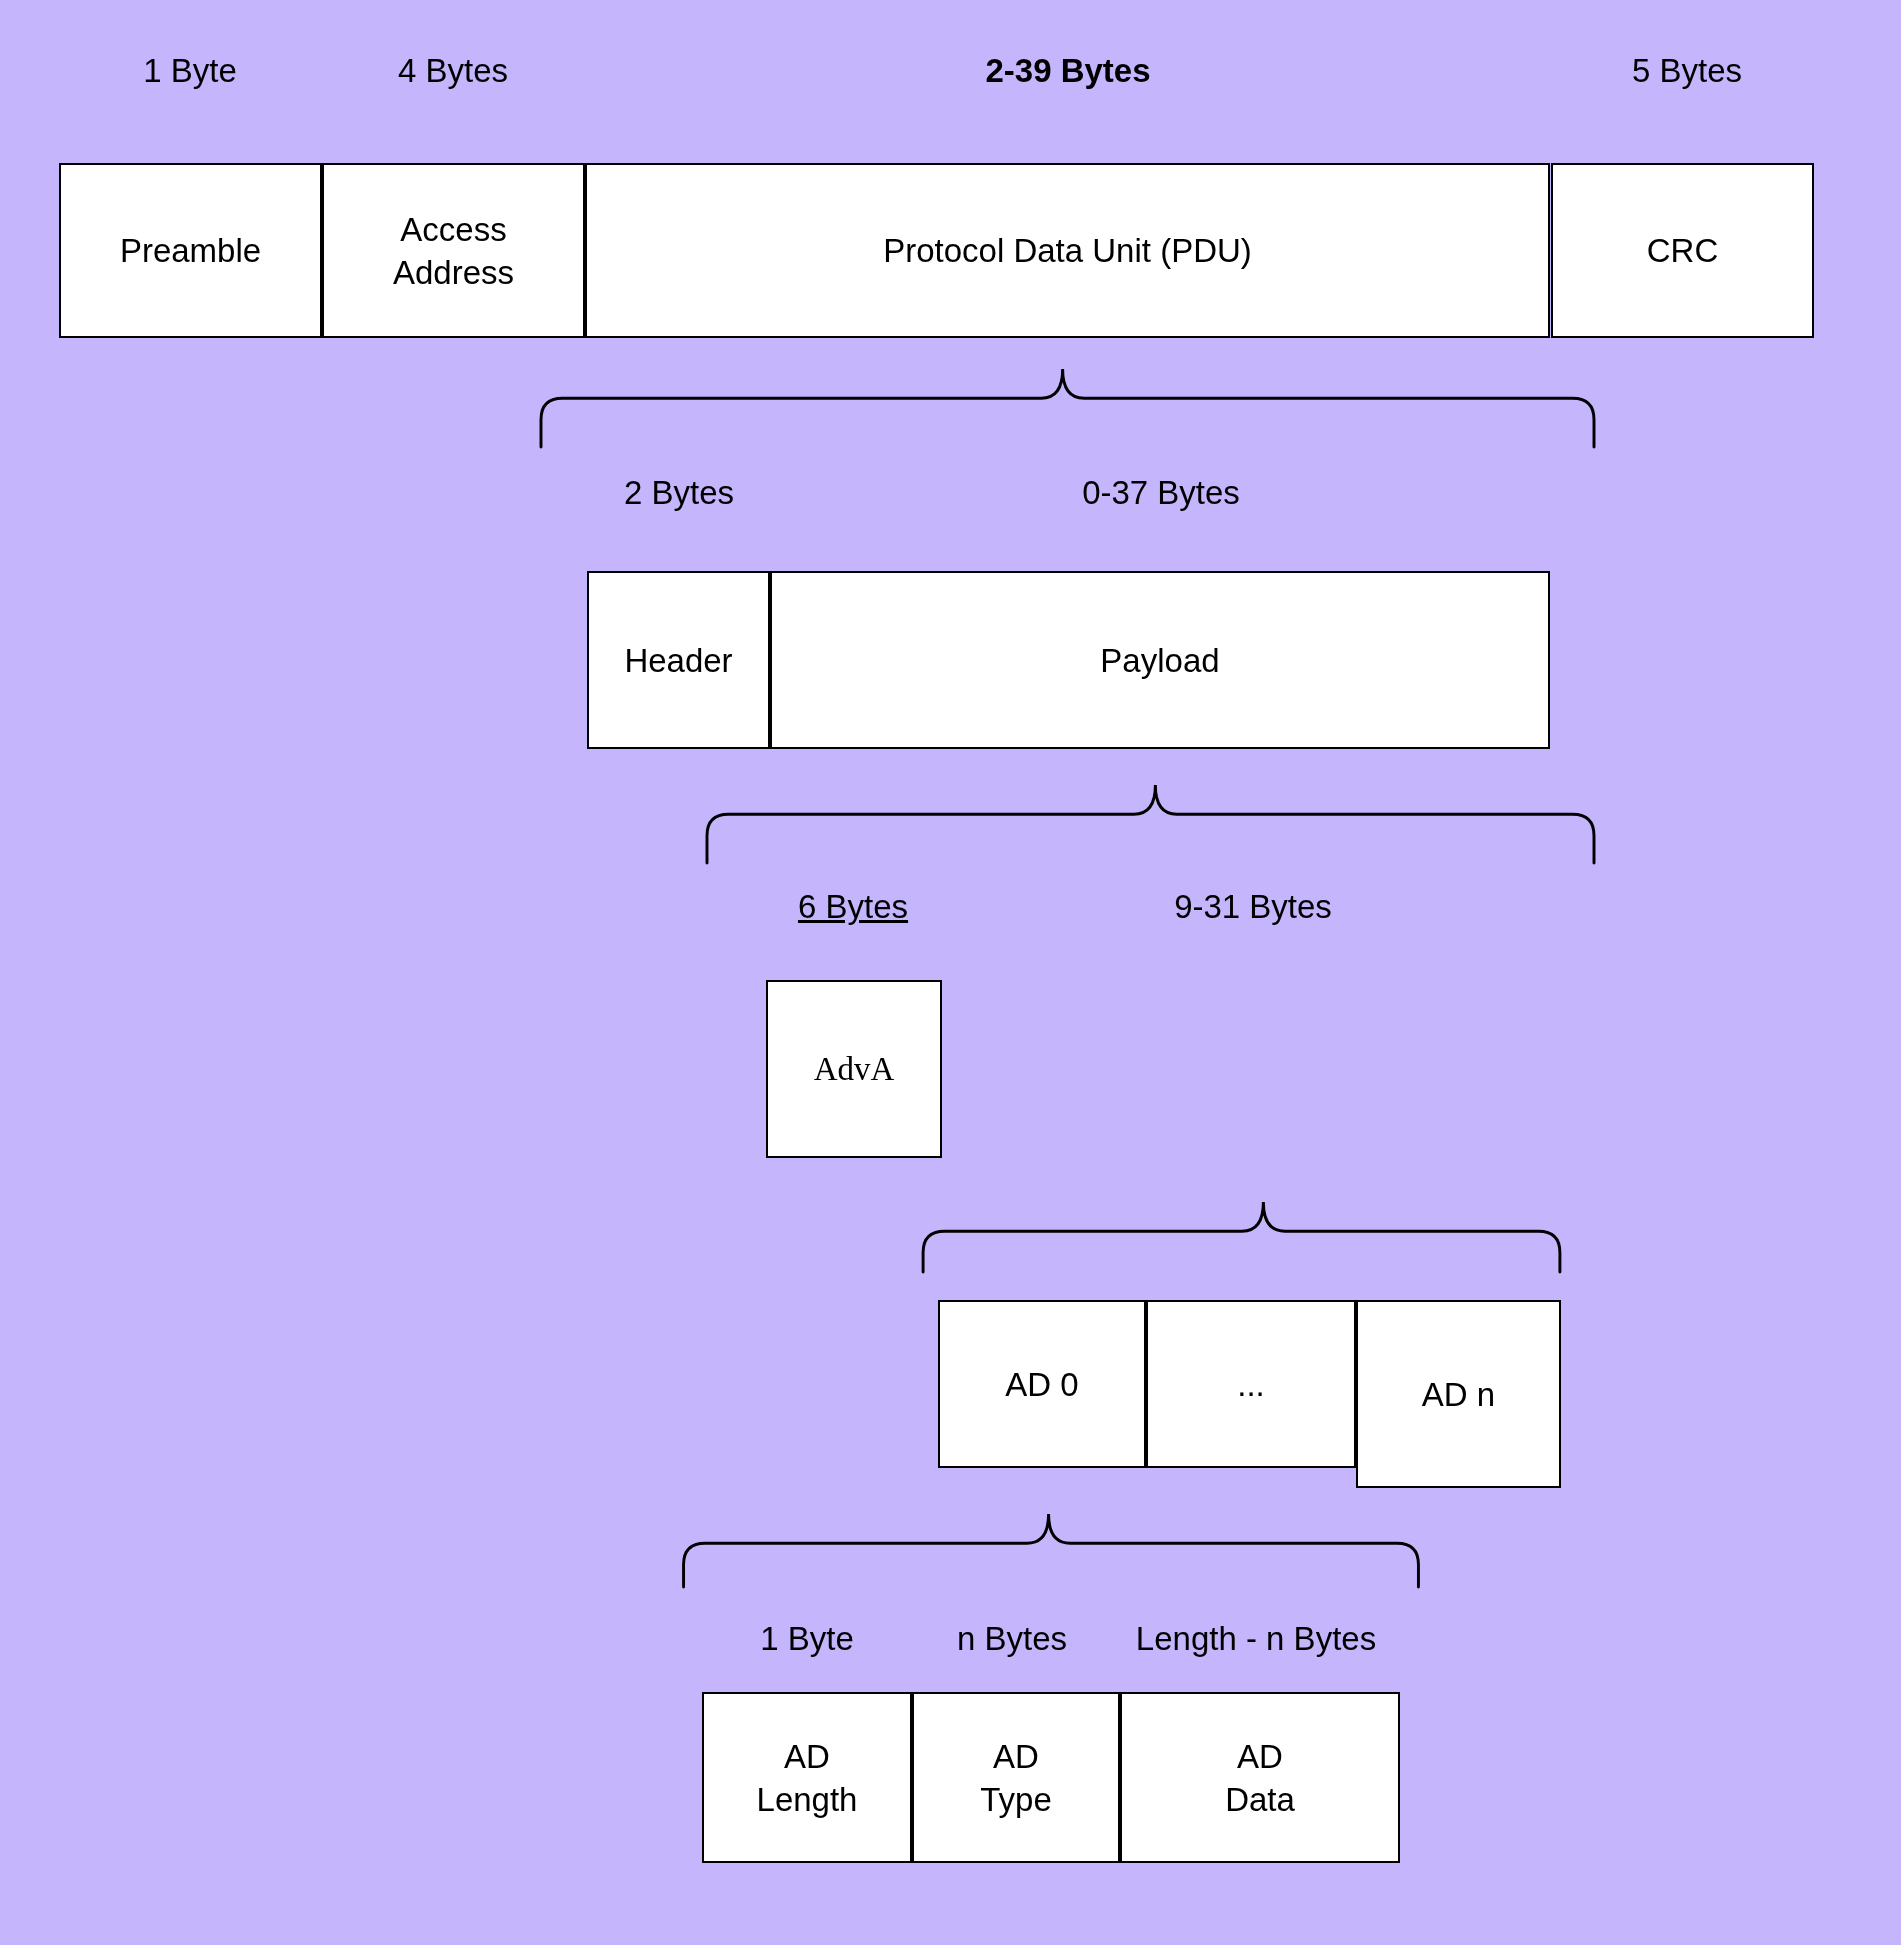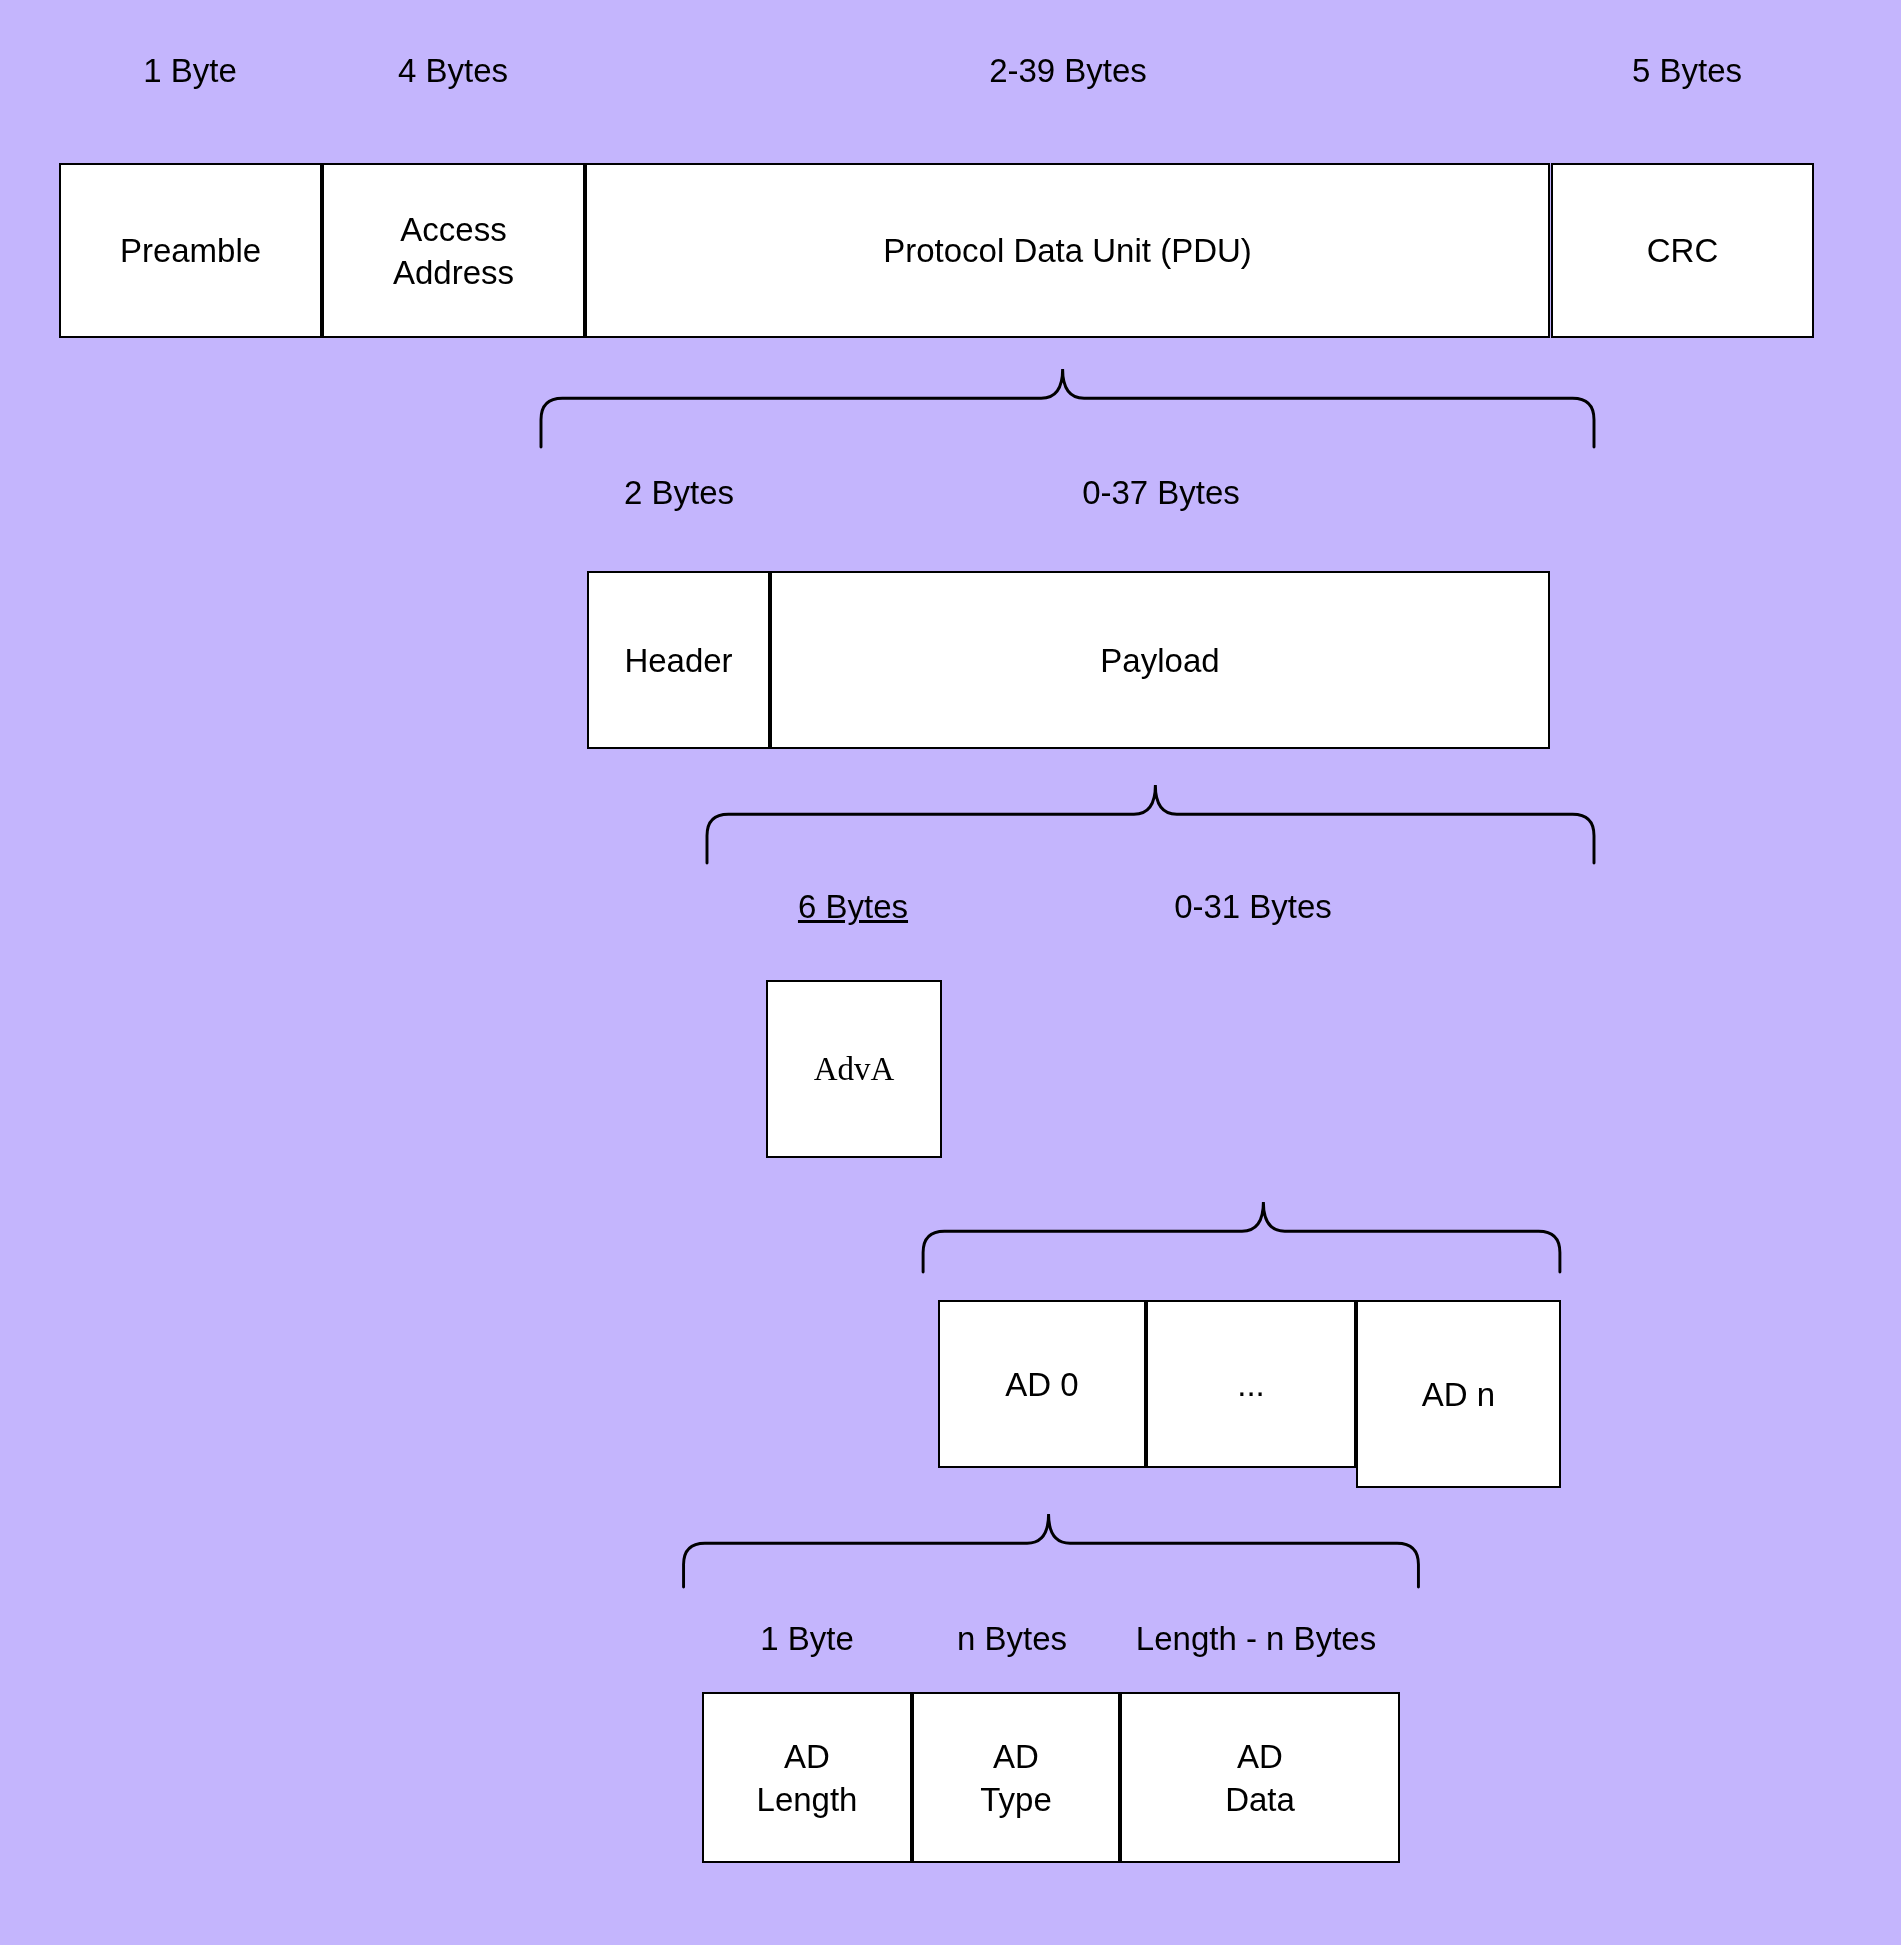--- a/index.html
+++ b/index.html
@@ -53,21 +53,21 @@
     pointer-events: none;
   }
   .brace svg { display: block; overflow: visible; }
 </style>
 </head>
 <body>
 
 <div id="canvas">
     <div class="size-label" style="left: 190px; top: 51px;">1 Byte</div>
     <div class="size-label" style="left: 453px; top: 51px;">4 Bytes</div>
-    <div class="size-label" style="left: 1068px; top: 51px;">2-39 Bytes</div>
+    <div class="size-label" style="left: 1068px; top: 51px; font-weight: bold;">2-39 Bytes</div>
     <div class="size-label" style="left: 1687px; top: 51px;">5 Bytes</div>
     <div class="field-row"></div>
     <div class="field-box" style="left: 59px; top: 163px; width: 263px; height: 175px;">
       <span class="field-label">Preamble</span>
     </div>
     <div class="field-box" style="left: 322px; top: 163px; width: 263px; height: 175px;">
       <span class="field-label">Access
 Address</span>
     </div>
     <div class="field-box" style="left: 585px; top: 163px; width: 965px; height: 175px;">
@@ -79,21 +79,21 @@
     <div class="size-label" style="left: 679px; top: 473px;">2 Bytes</div>
     <div class="size-label" style="left: 1161px; top: 473px;">0-37 Bytes</div>
     <div class="field-row"></div>
     <div class="field-box" style="left: 587px; top: 571px; width: 183px; height: 178px;">
       <span class="field-label">Header</span>
     </div>
     <div class="field-box" style="left: 770px; top: 571px; width: 780px; height: 178px;">
       <span class="field-label">Payload</span>
     </div>
     <div class="size-label" style="left: 853px; top: 887px; text-decoration: underline;">6 Bytes</div>
-    <div class="size-label" style="left: 1253px; top: 887px;">0-31 Bytes</div>
+    <div class="size-label" style="left: 1253px; top: 887px;">9-31 Bytes</div>
     <div class="field-row"></div>
     <div class="field-box" style="left: 766px; top: 980px; width: 176px; height: 178px; font-family: Liberation Serif, serif;">
       <span class="field-label">AdvA</span>
     </div>
     <div class="field-row"></div>
     <div class="field-box" style="left: 938px; top: 1300px; width: 208px; height: 168px;">
       <span class="field-label">AD 0</span>
     </div>
     <div class="field-box" style="left: 1146px; top: 1300px; width: 210px; height: 168px;">
       <span class="field-label">...</span>

